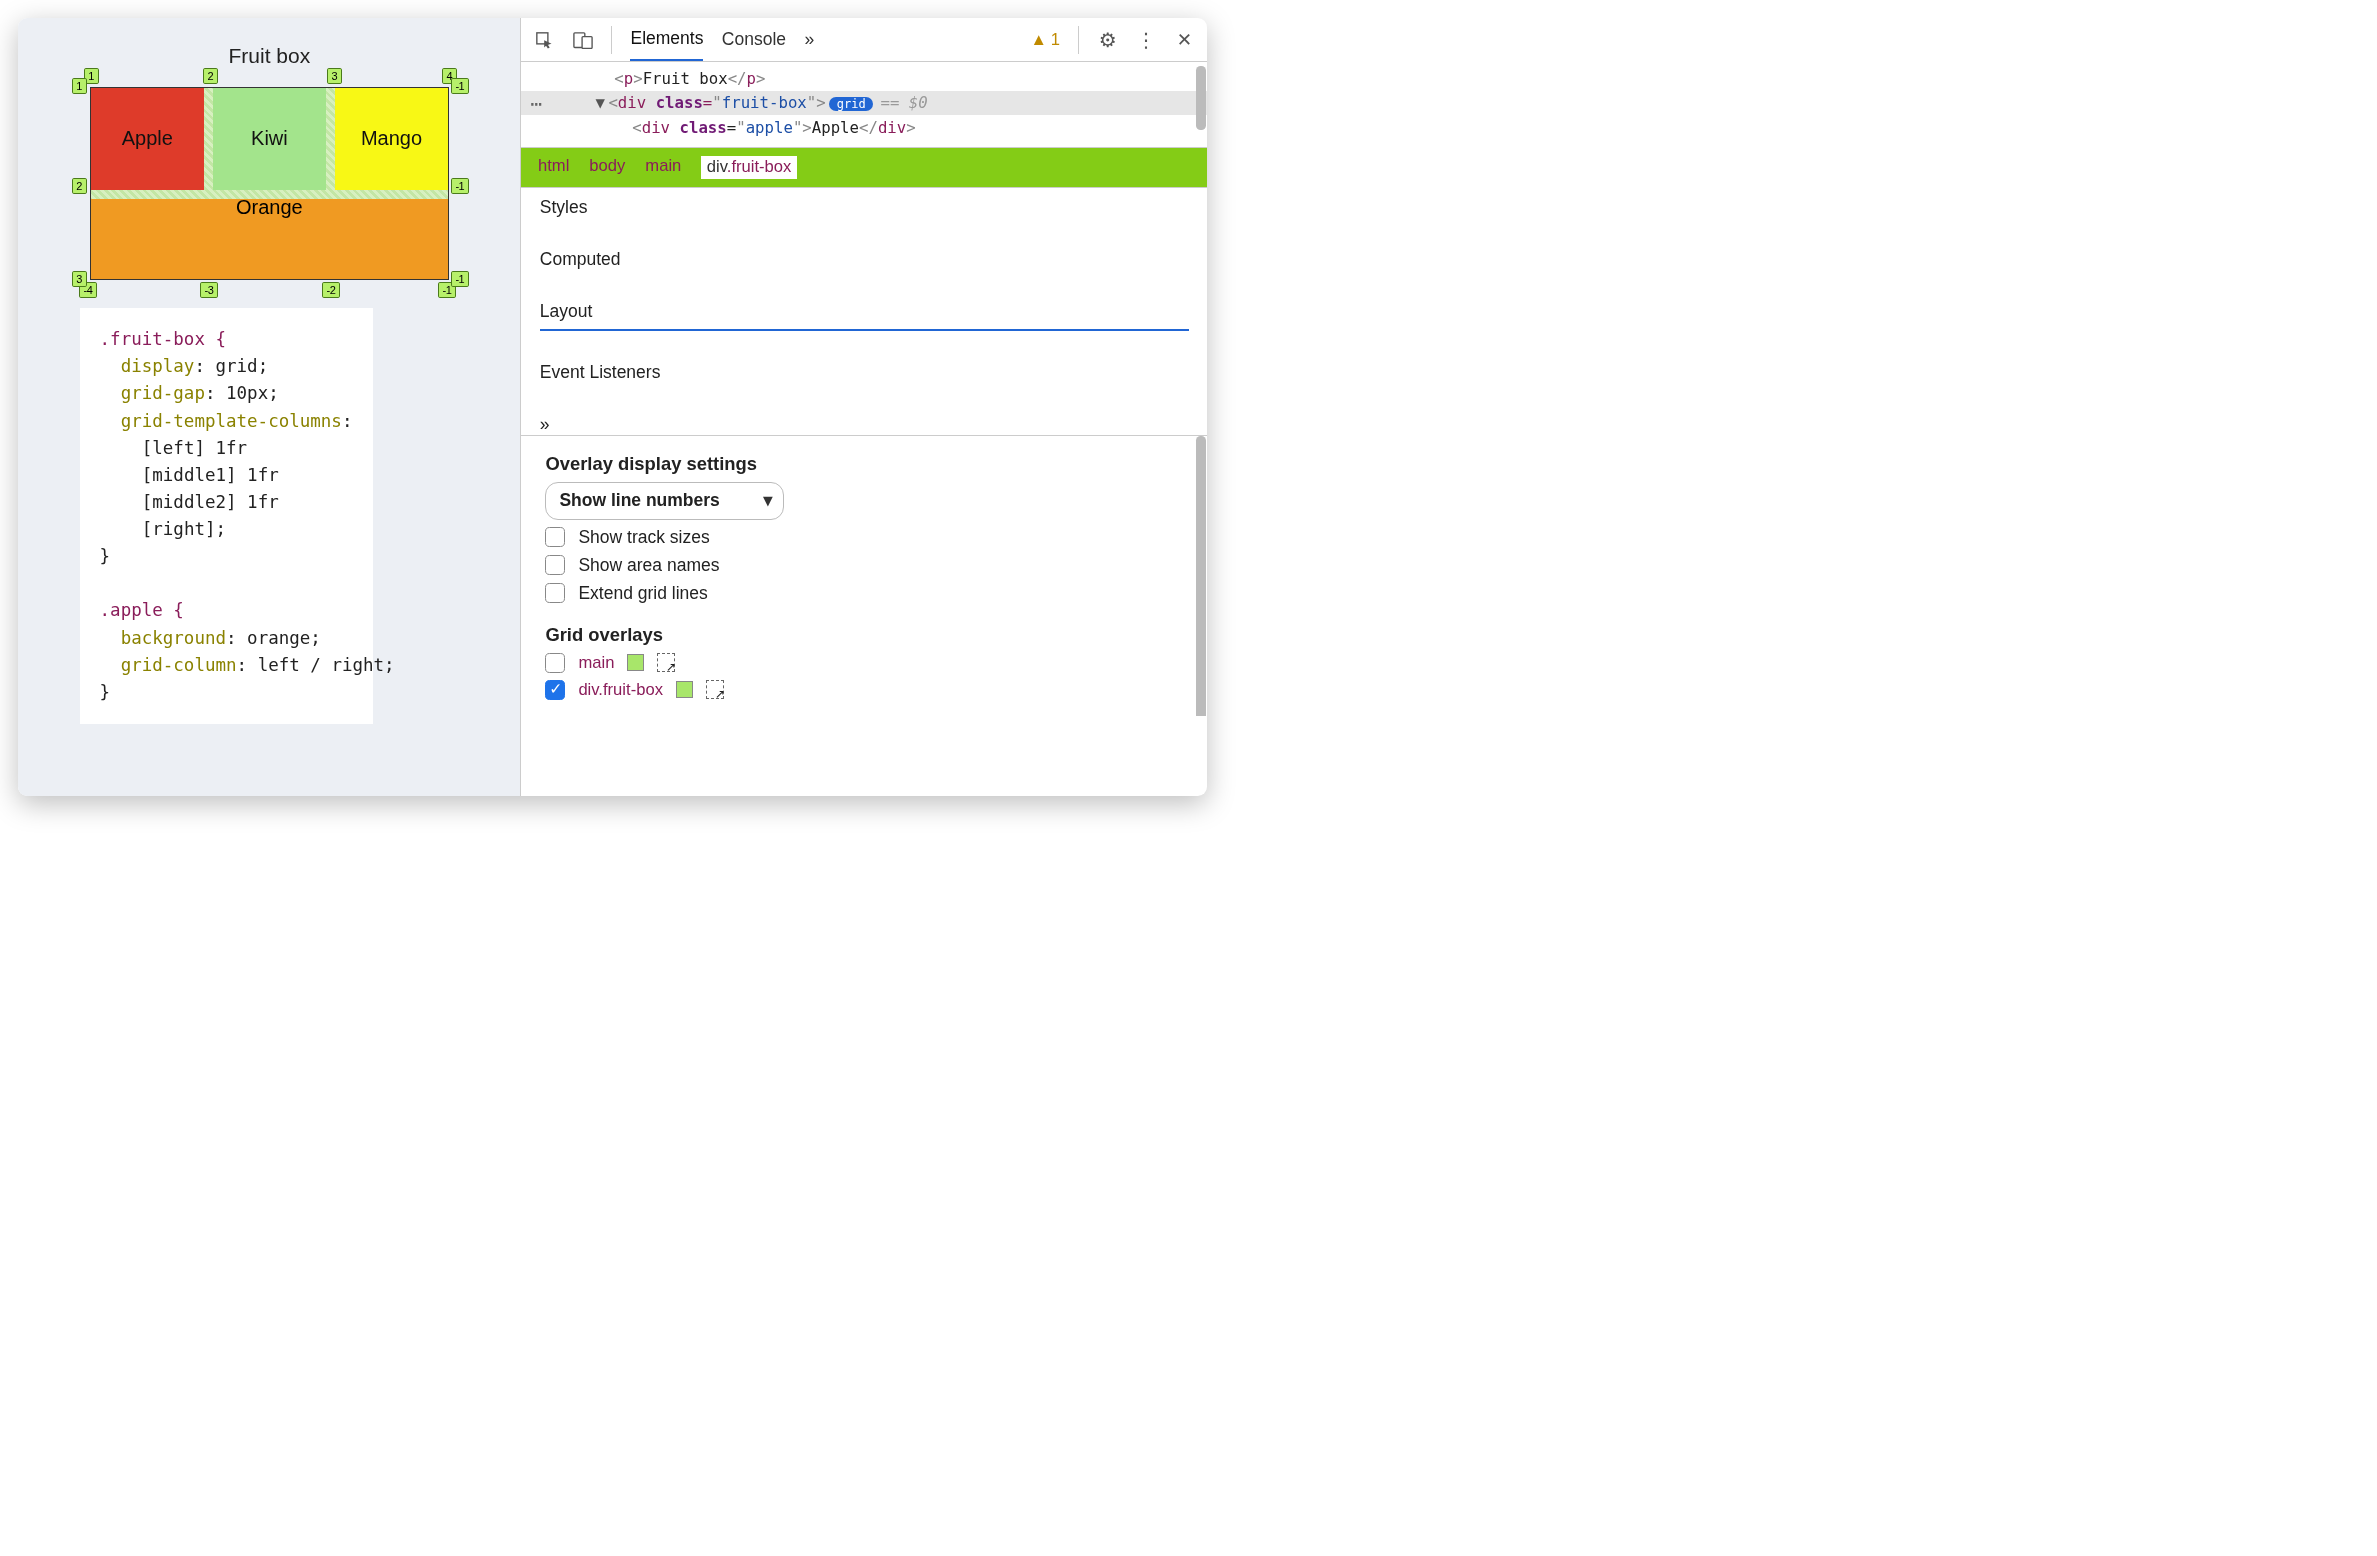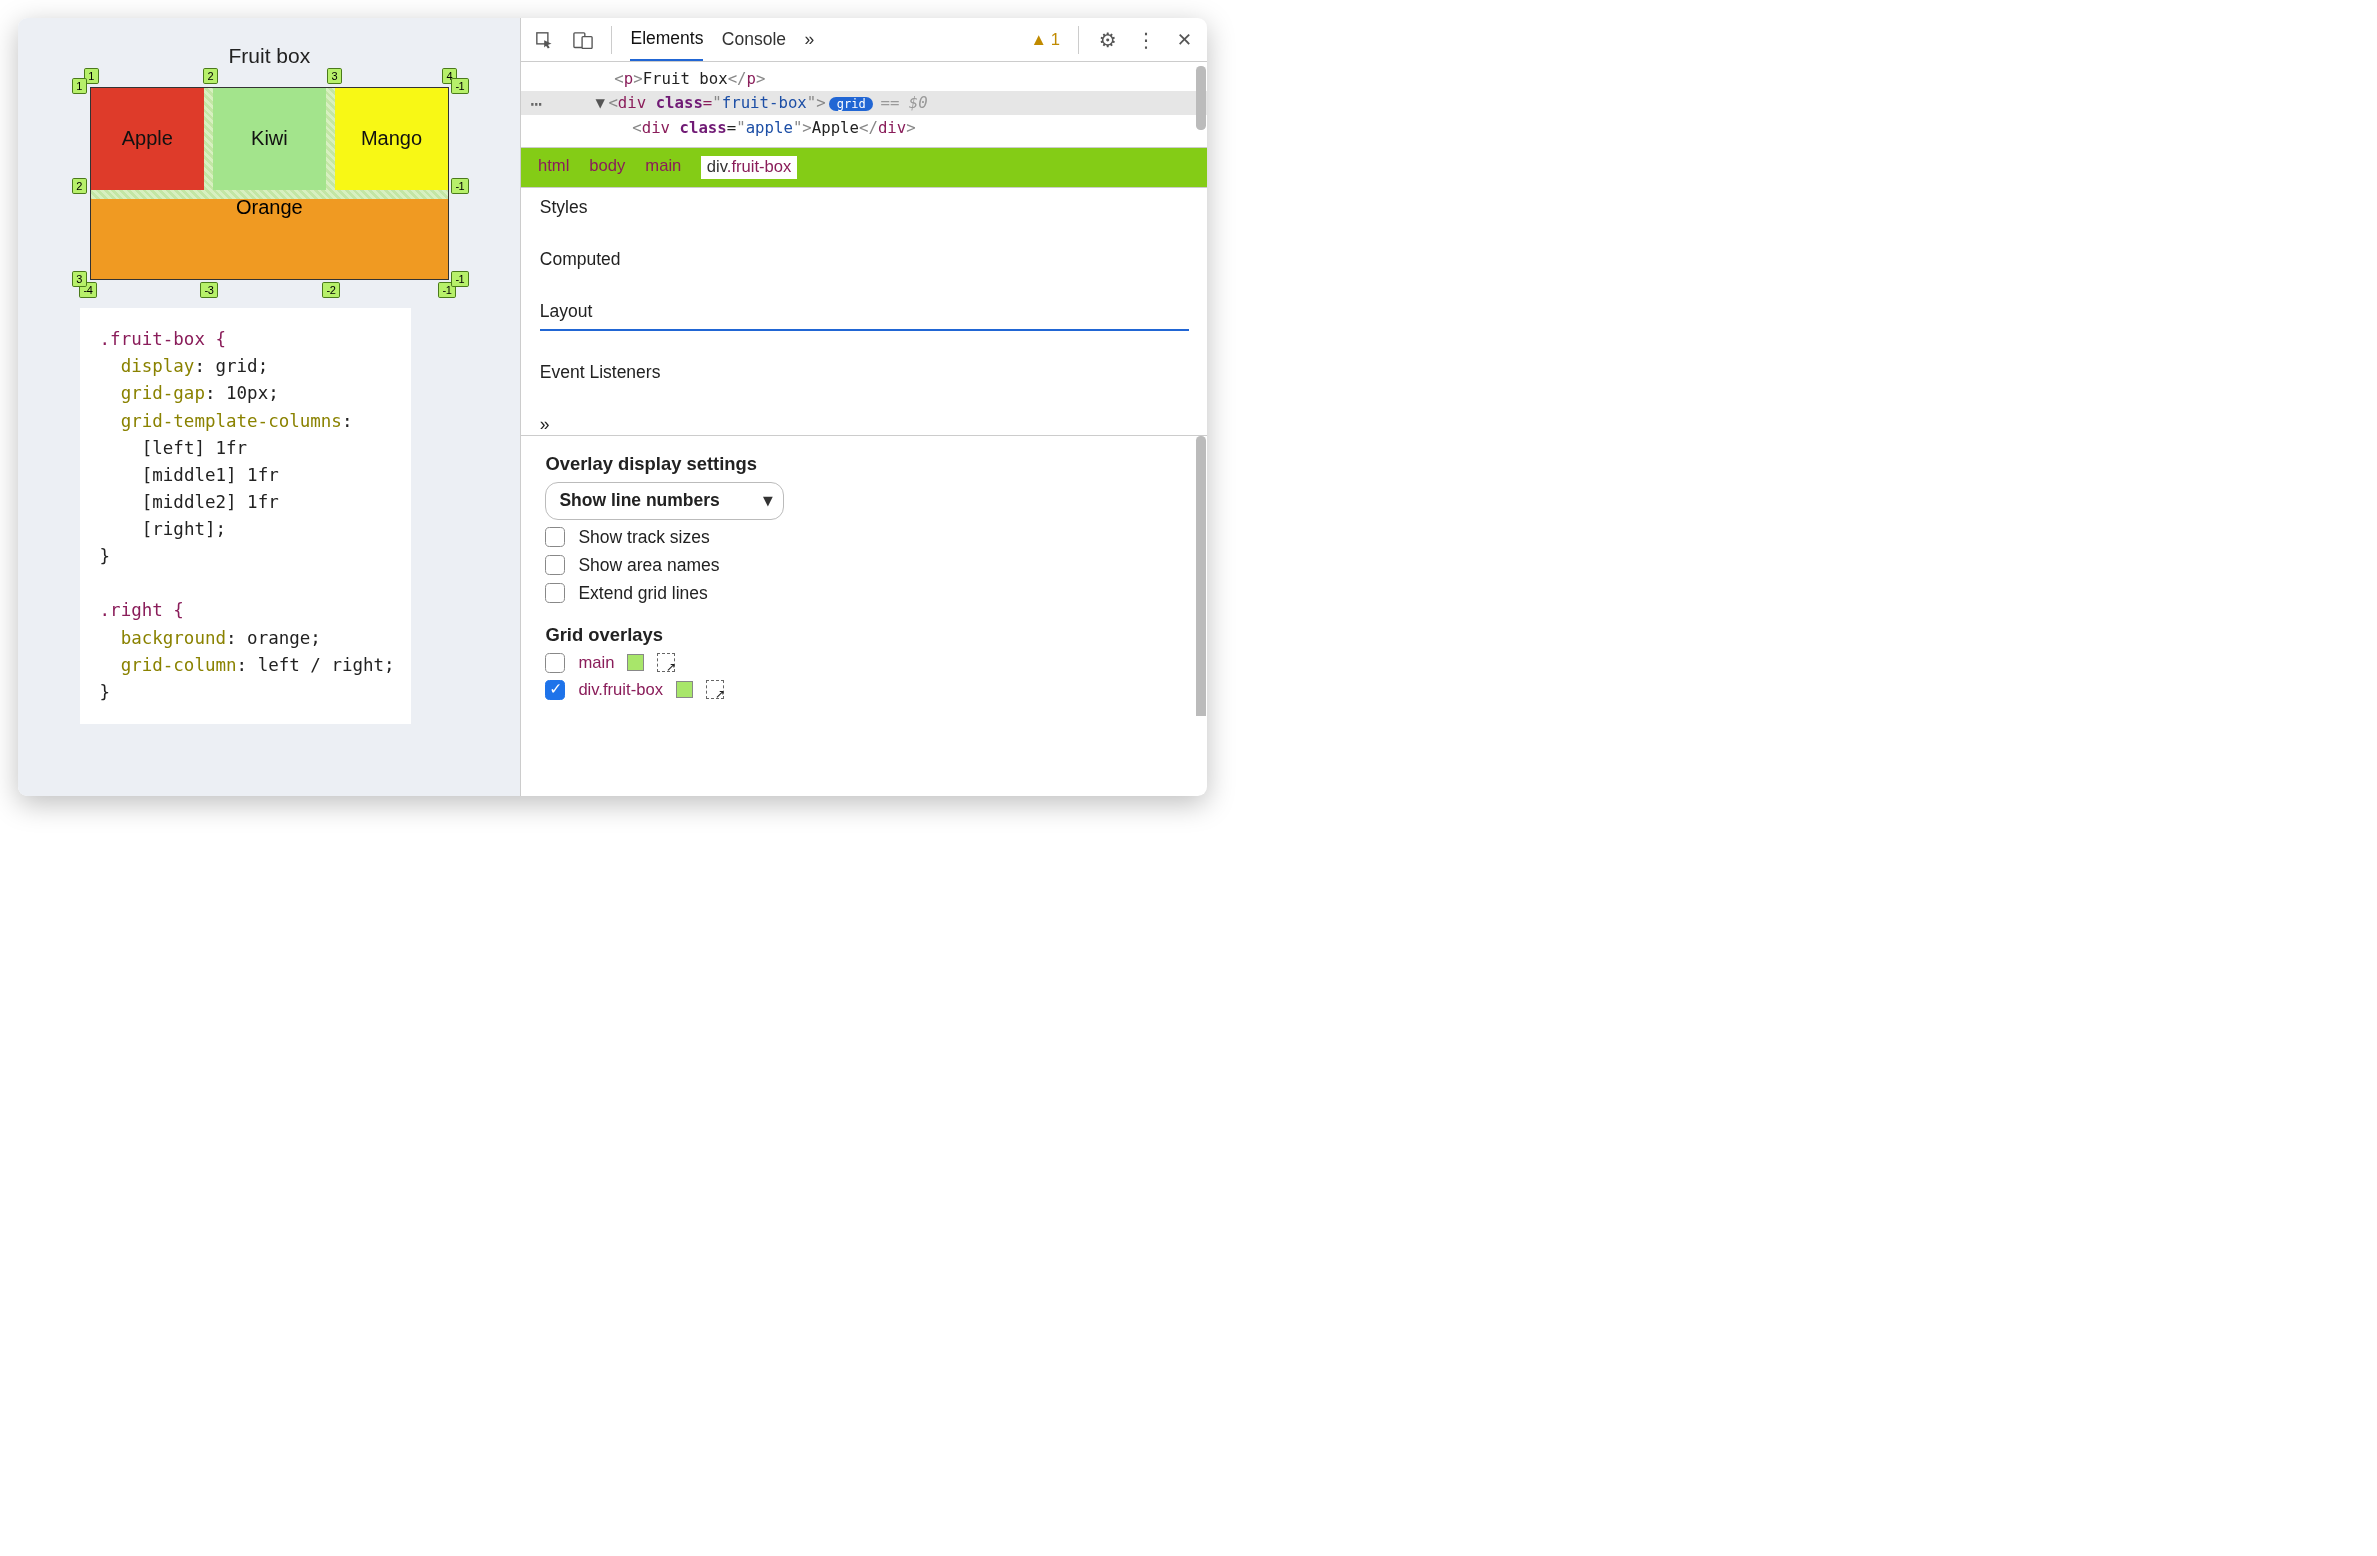--- a/index.html
+++ b/index.html
@@ -73,21 +73,21 @@
   .t1{top:-18.4px; left:-6.4px;} .t2{top:-18.4px; left:113px;} .t3{top:-18.4px; left:237px;} .t4{top:-18.4px; left:352px;}
   
   .b1{bottom:-18.4px; left:-11px;} .b2{bottom:-18.4px; left:110px;} .b3{bottom:-18.4px; left:232px;} .b4{bottom:-18.4px; left:348px;}
   
   .l1{left:-18.4px; top:-8.3px;} .l2{left:-18.4px; top:91px;} .l3{left:-18.4px; top:184px;}
   
   .r1{right:-20px; top:-8.3px;} .r2{right:-20px; top:91px;} .r3{right:-20px; top:184px;}
   
   .code {
     background:#fff;
-    width: 331px;
+    width: 293px;
     padding: 18.4px 20px;
     font-family: Menlo, Consolas, monospace;
     font-size: 17.5px;
     line-height: 1.55;
     white-space: pre;
     color:#222;
     align-self:flex-start;
     margin-left:9.2px;
     margin-top:28px;
   }
@@ -211,21 +211,21 @@
     <div class="code"><span class="sel">.fruit-box {</span>
   <span class="prop">display</span>: <span class="val">grid</span>;
   <span class="prop">grid-gap</span>: <span class="val">10px</span>;
   <span class="prop">grid-template-columns</span>:
     <span class="val">[left] 1fr</span>
     <span class="val">[middle1] 1fr</span>
     <span class="val">[middle2] 1fr</span>
     <span class="val">[right];</span>
 <span class="brace">}</span>
 
-<span class="sel">.right {</span>
+<span class="sel">.apple {</span>
   <span class="prop">background</span>: <span class="val">orange</span>;
   <span class="prop">grid-column</span>: <span class="val">left / right</span>;
 <span class="brace">}</span></div>
   </div>
 
   <div class="dt">
 
     <div class="dt-toolbar">
       <span class="tb-ico">
         <svg width="18.4" height="18.4" viewBox="0 0 20 20">

